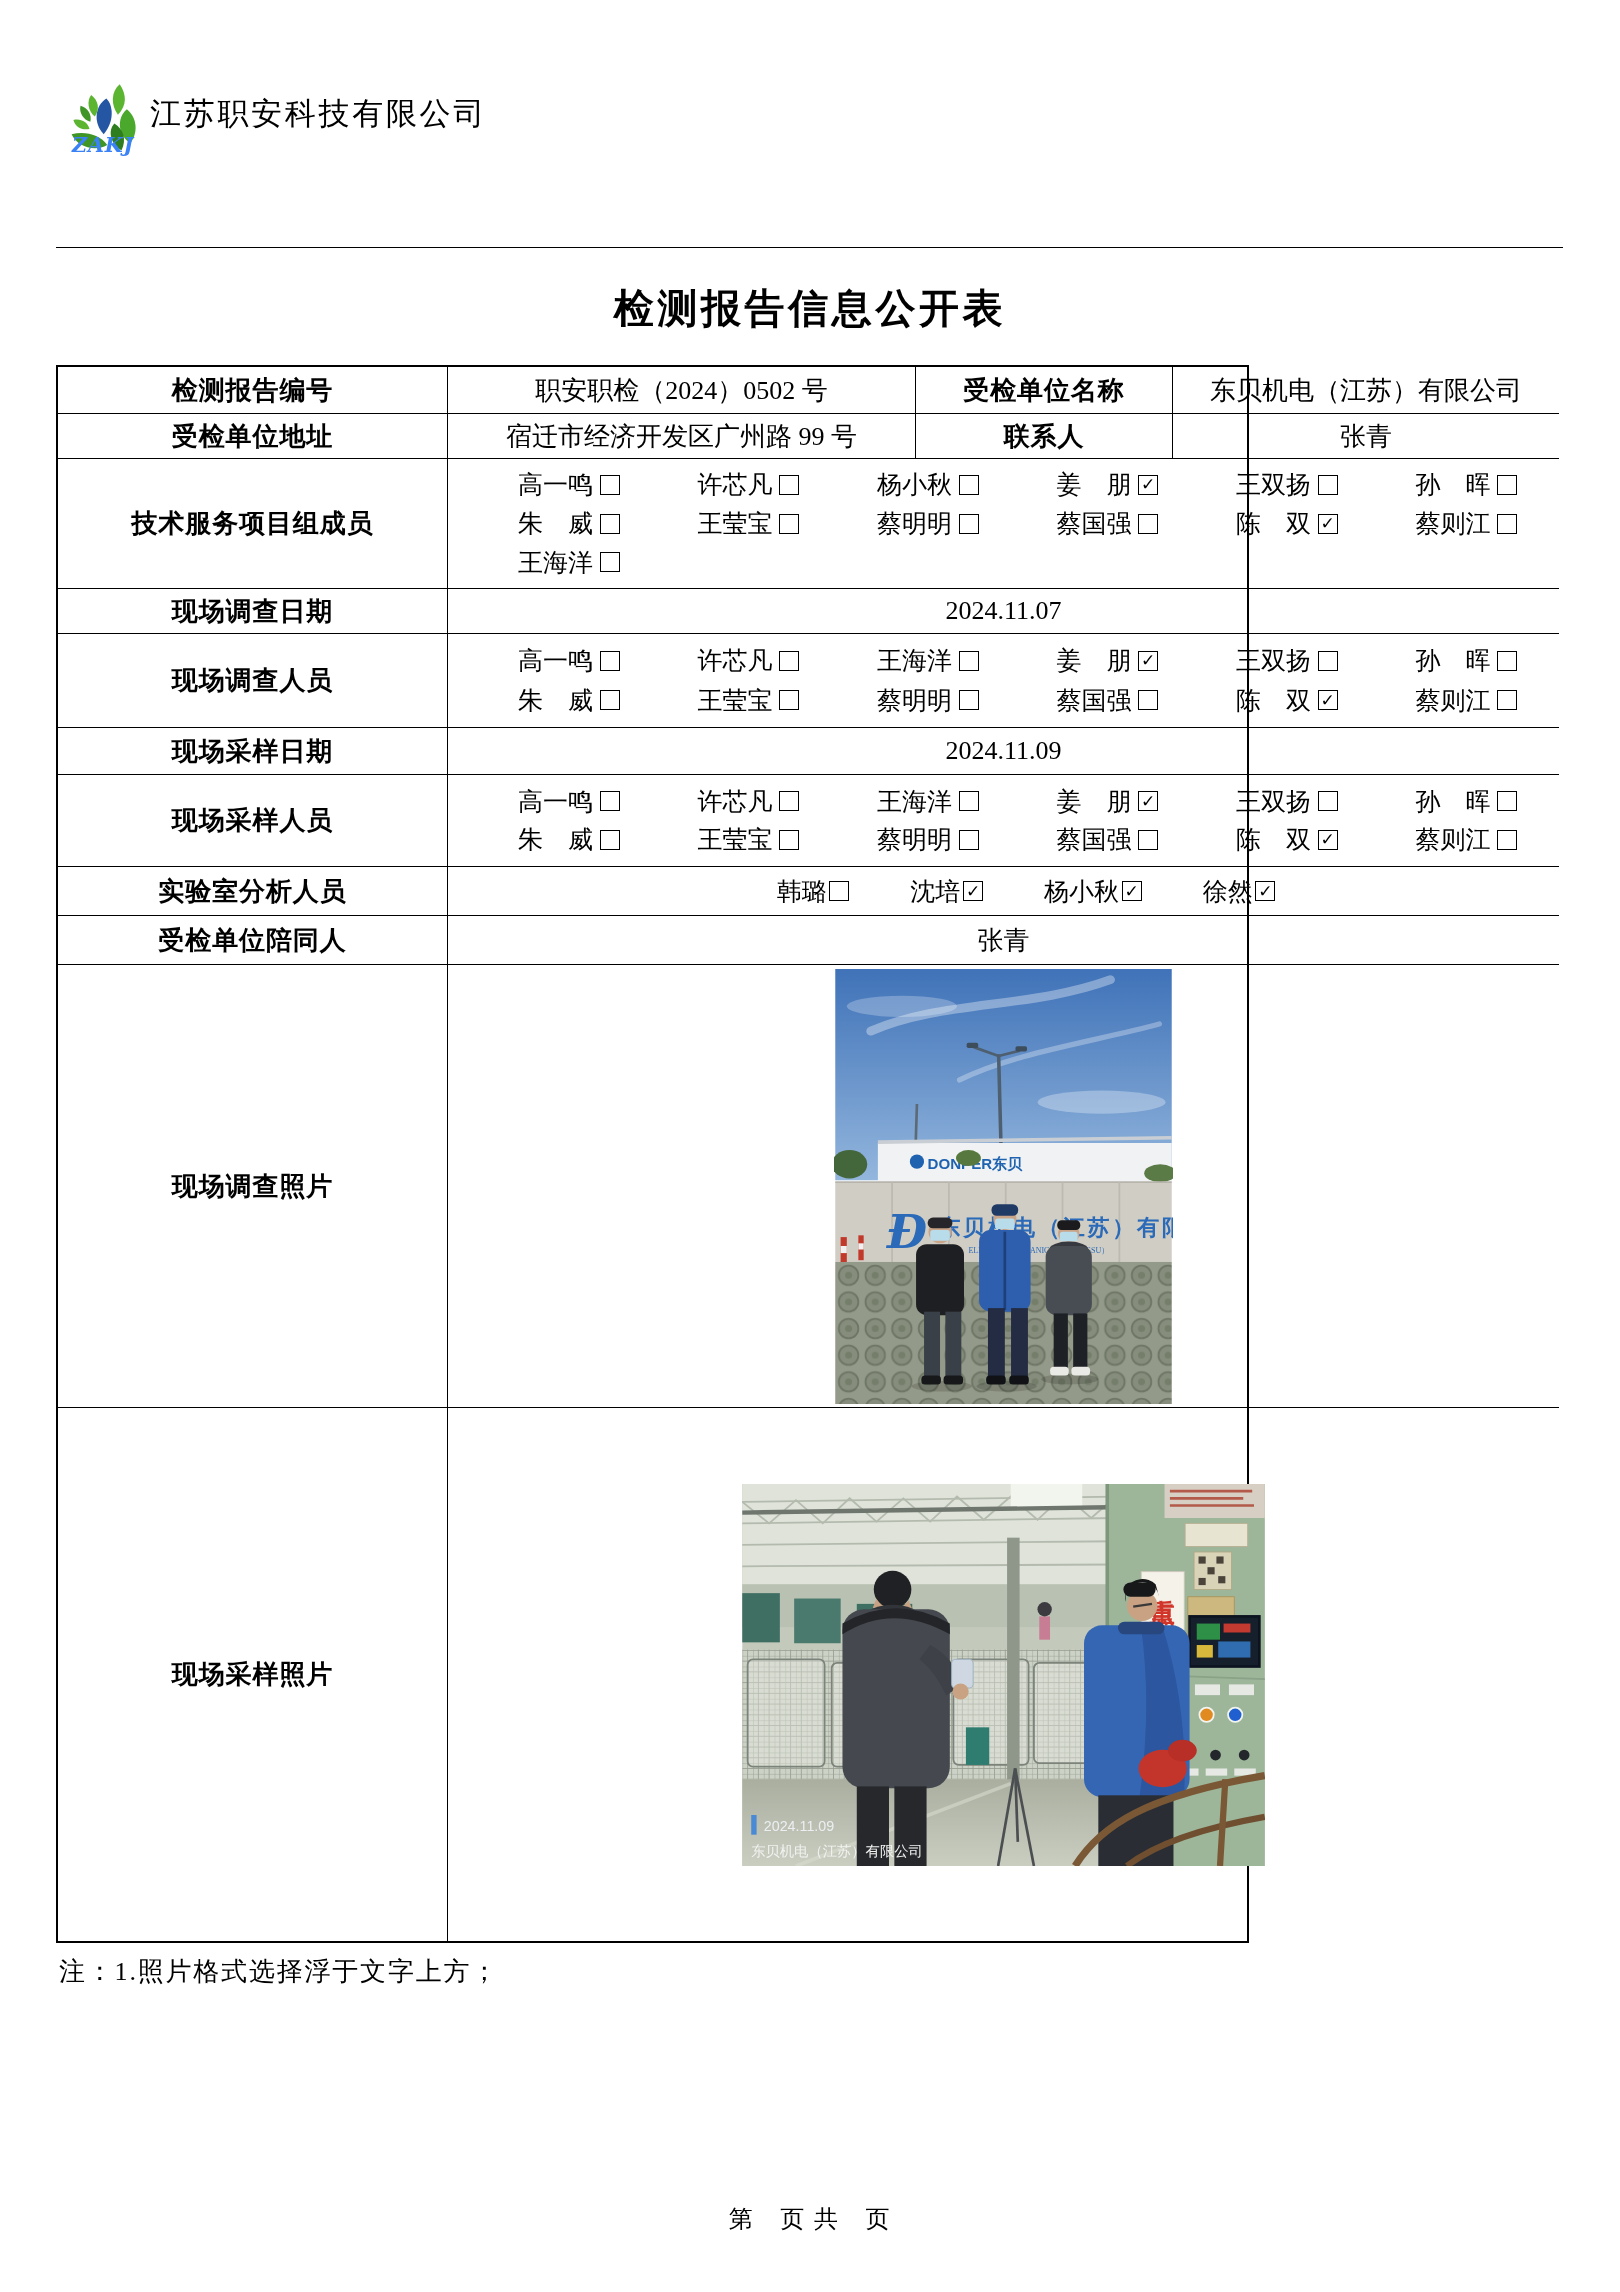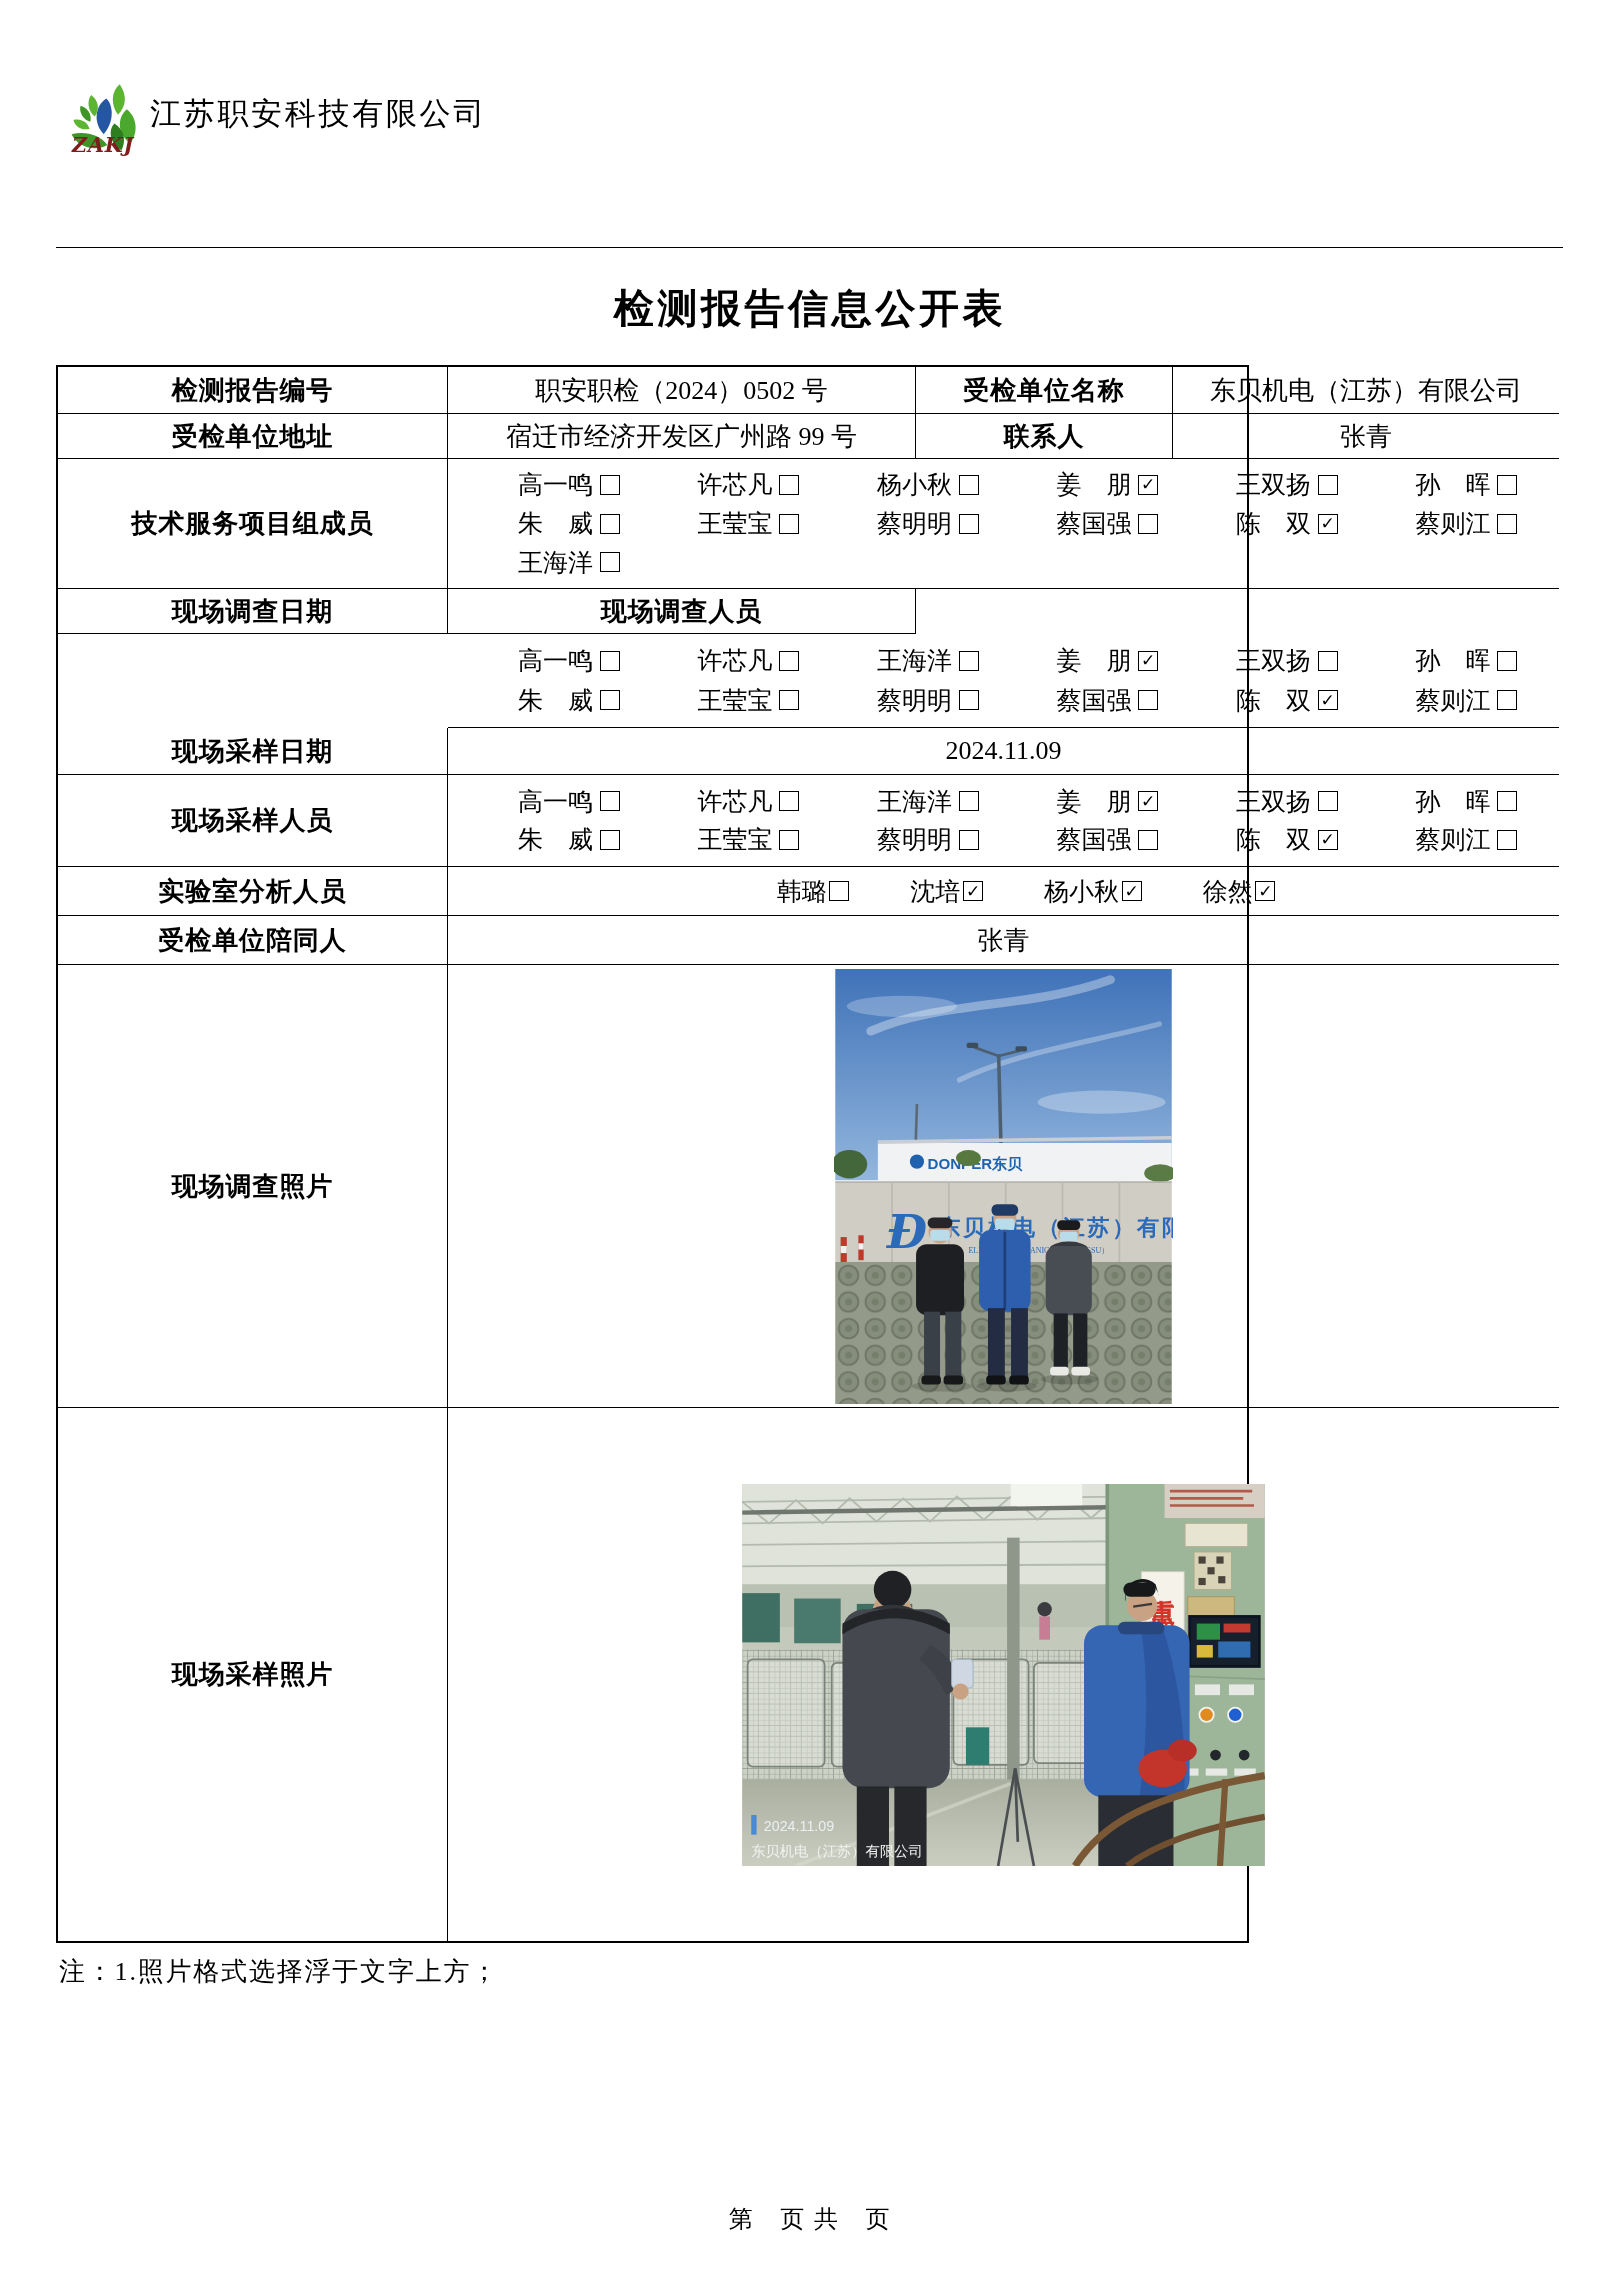--- a/index.html
+++ b/index.html
@@ -2,21 +2,21 @@
 <html style="font-size:14.3px"><head>
 <meta charset="utf-8">
 <style>
   html,body{margin:0;padding:0;background:#888;}
   .page{position:relative;width:1620px;height:2293px;background:#ffffff;
         font-family:"Liberation Serif", serif;color:#000;overflow:hidden;}
 
   
   .logo{position:absolute;left:64px;top:79px;width:99px;height:82px;}
   .logo-text{position:absolute;left:72px;top:133px;font-family:"DejaVu Serif",serif;
-             font-style:italic;font-weight:bold;font-size:20.6px;color:#7f1d1d;letter-spacing:0.9px;}
+             font-style:italic;font-weight:bold;font-size:20.6px;color:#3b82f6;letter-spacing:0.9px;}
   .company{position:absolute;left:150px;top:93px;font-size:31px;letter-spacing:2.7px;}
   .doc-meta{position:absolute;right:57px;top:73px;text-align:right;font-size:25px;line-height:36px;}
   .rule{position:absolute;left:56px;top:247px;width:1507px;border-top:1.8px solid #000;}
 
   .title{position:absolute;left:0;top:281px;width:100%;text-align:center;
          font-family:"Liberation Sans",sans-serif;font-weight:bold;font-size:40px;letter-spacing:3.6px;}
 
   
   .form-table{position:absolute;left:56px;top:365px;width:1193px;
               display:grid;box-sizing:border-box;
@@ -142,20 +142,21 @@
         </div>
         <div class="check-line">
           <span class="check-item">
             <span class="p-name">王海洋</span>
             <span class="p-box"></span>
           </span>
         </div>
       </div>
 
     <div class="cell lbl">现场调查日期</div>
+    <div class="cell span3 last-c">2024.11.07</div>
 
     <div class="cell lbl">现场调查人员</div>
     <div class="cell span3 last-c check-cell">
         <div class="check-line">
           <span class="check-item">
             <span class="p-name">高一鸣</span>
             <span class="p-box"></span>
           </span>
           <span class="check-item">
             <span class="p-name">许芯凡</span>

